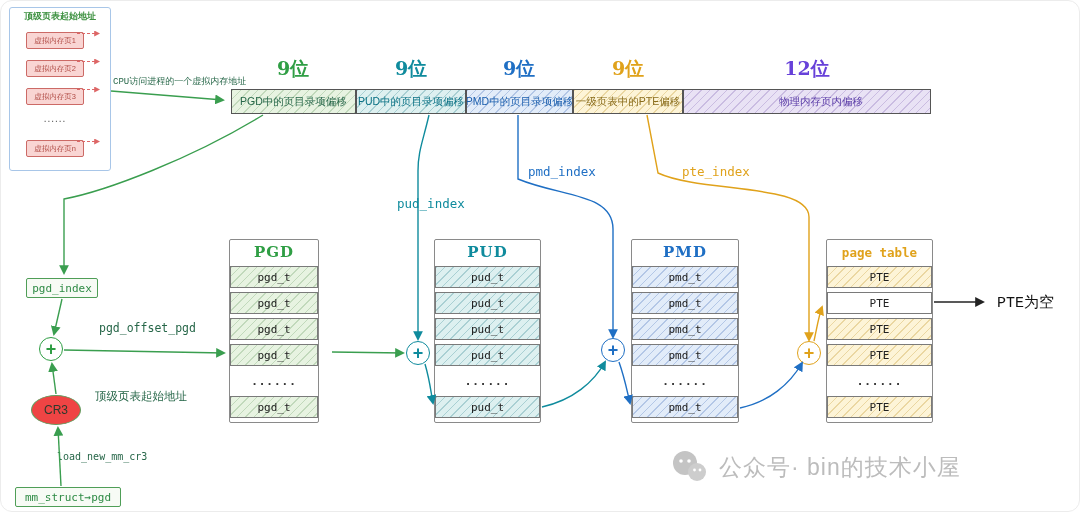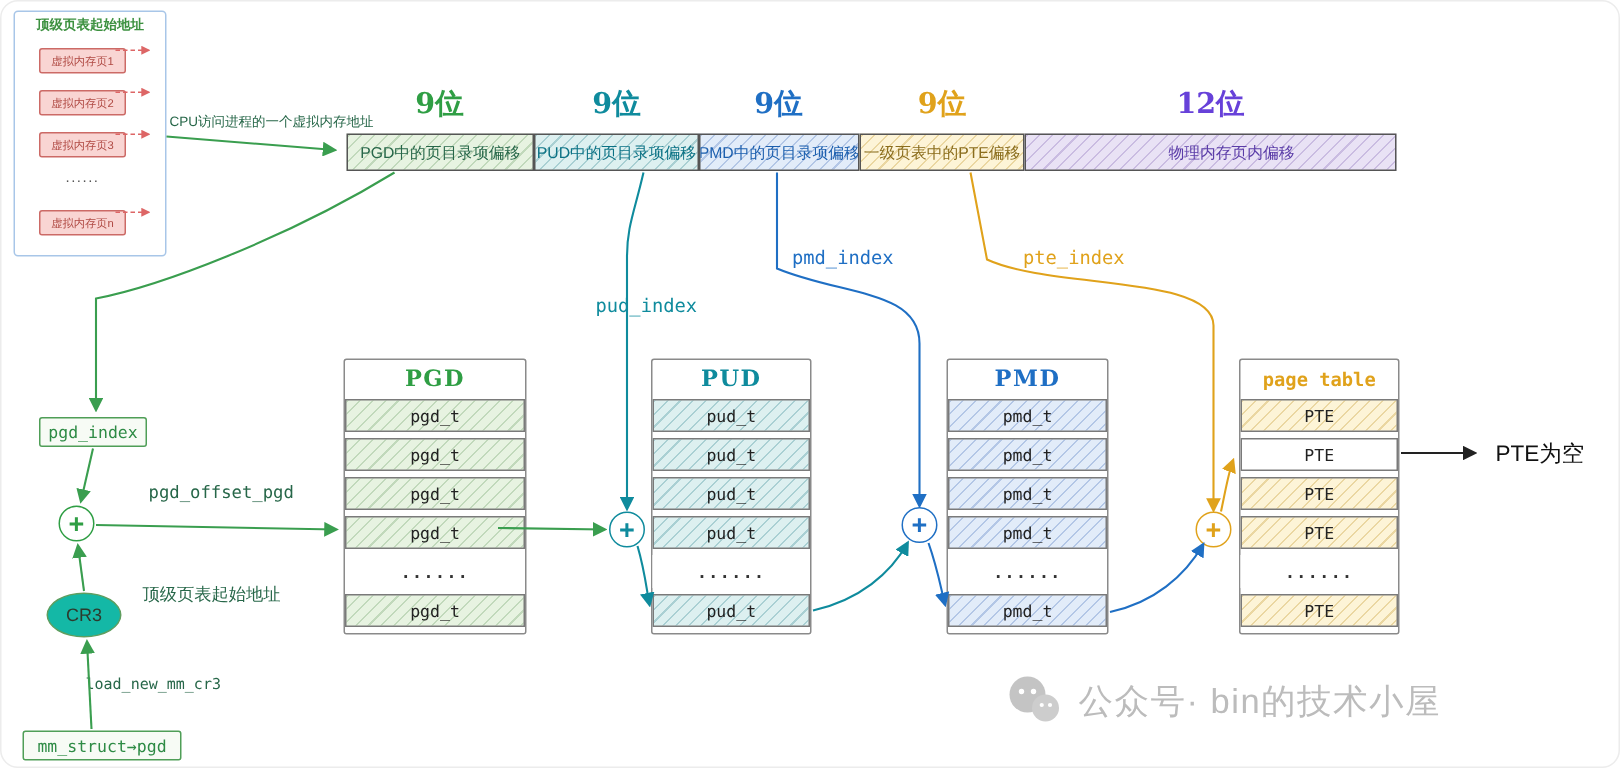--- a/index.html
+++ b/index.html
@@ -38,23 +38,23 @@
   .row.empty{background:#fff;background-image:none;}
   
   .gbox{border:1px solid #4f9e57;background:#f7fbf5;color:#2e8b45;font-family:"DejaVu Sans Mono",monospace;
     font-size:11px;display:flex;align-items:center;justify-content:center;box-sizing:border-box;border-radius:2px;}
   .oplus{width:24px;height:24px;border-radius:50%;background:#fff;display:flex;align-items:center;justify-content:center;
     font-size:18px;font-weight:bold;box-sizing:border-box;line-height:1;}
   .b-green{border:1.6px solid #2f9e44;color:#2f9e44;}
   .b-teal{border:1.6px solid #0f8b9d;color:#0f8b9d;}
   .b-blue{border:1.6px solid #1f6fc4;color:#1f6fc4;}
   .b-orange{border:1.6px solid #e0a21b;color:#e0a21b;}
-  .cr3{left:30px;top:394px;width:50px;height:30px;border-radius:50%;background:#14b8a6;border:1.4px solid #5f9e5f;
+  .cr3{left:30px;top:394px;width:50px;height:30px;border-radius:50%;background:#ef4444;border:1.4px solid #5f9e5f;
     display:flex;align-items:center;justify-content:center;font-size:12px;color:#2d3a2d;box-sizing:border-box;}
-  .lab{white-space:nowrap;}
+  .lab{white-space:nowrap;font-family:Liberation Mono, monospace;}
   .mono{font-family:"DejaVu Sans Mono",monospace;}
   .idx{font-size:12.5px;}
   
   .wm{left:668px;top:446px;display:flex;align-items:center;gap:10px;color:#bcbcbc;}
   .wm .wtxt{font-size:23px;letter-spacing:1px;white-space:nowrap;}
   svg.overlay{position:absolute;left:0;top:0;pointer-events:none;}
 </style>
 </head>
 <body>
 
@@ -76,21 +76,21 @@
   <div class="abs bits c-blue" style="left:488px;width:60px;">9位</div>
   <div class="abs bits c-orange" style="left:597px;width:60px;">9位</div>
   <div class="abs bits c-purple" style="left:776px;width:60px;">12位</div>
 
   <div class="abs seg hatch-green t-green" style="left:230px;width:125px;">PGD中的页目录项偏移</div>
   <div class="abs seg hatch-teal t-teal" style="left:355px;width:110px;">PUD中的页目录项偏移</div>
   <div class="abs seg hatch-blue t-blue" style="left:465px;width:107px;">PMD中的页目录项偏移</div>
   <div class="abs seg hatch-yellow t-gold" style="left:572px;width:110px;">一级页表中的PTE偏移</div>
   <div class="abs seg hatch-purple t-purple" style="left:682px;width:248px;padding-left:28px;">物理内存页内偏移</div>
 
-  <div class="abs ptable" style="left:228px;width:122px;">
+  <div class="abs ptable" style="left:228px;width:90px;">
     <div class="hdr c-green">PGD</div>
     <div class="rows">
       <div class="row hatch-green">pgd_t</div>
       <div class="row hatch-green">pgd_t</div>
       <div class="row hatch-green">pgd_t</div>
       <div class="row hatch-green">pgd_t</div>
       <div class="row dots">......</div>
       <div class="row hatch-green">pgd_t</div>
     </div>
   </div>

